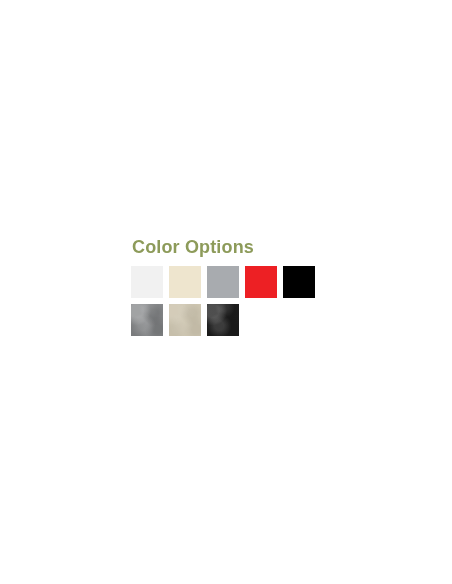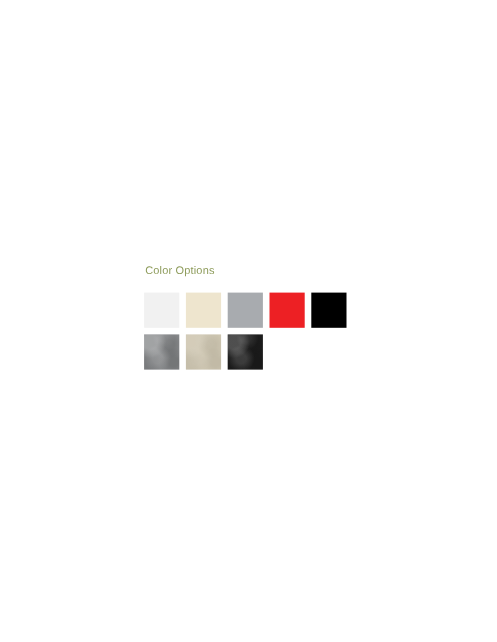--- a/index.html
+++ b/index.html
@@ -18,22 +18,22 @@
 
   #product-color-panel {
     position: absolute;
     left: 131px;
     top: 238px;
     width: 250px;
   }
 
   #color-options-title {
     font-family: "Liberation Sans", sans-serif;
-    font-size: 10px;
-    font-weight: 400;
+    font-size: 18px;
+    font-weight: 700;
     letter-spacing: 0.15px;
     color: #8d9b5a;
     line-height: 18px;
     margin: 0 0 10px 1px;
     white-space: nowrap;
   }
 
   .swatch-grid {
     display: flex;
     flex-direction: column;

